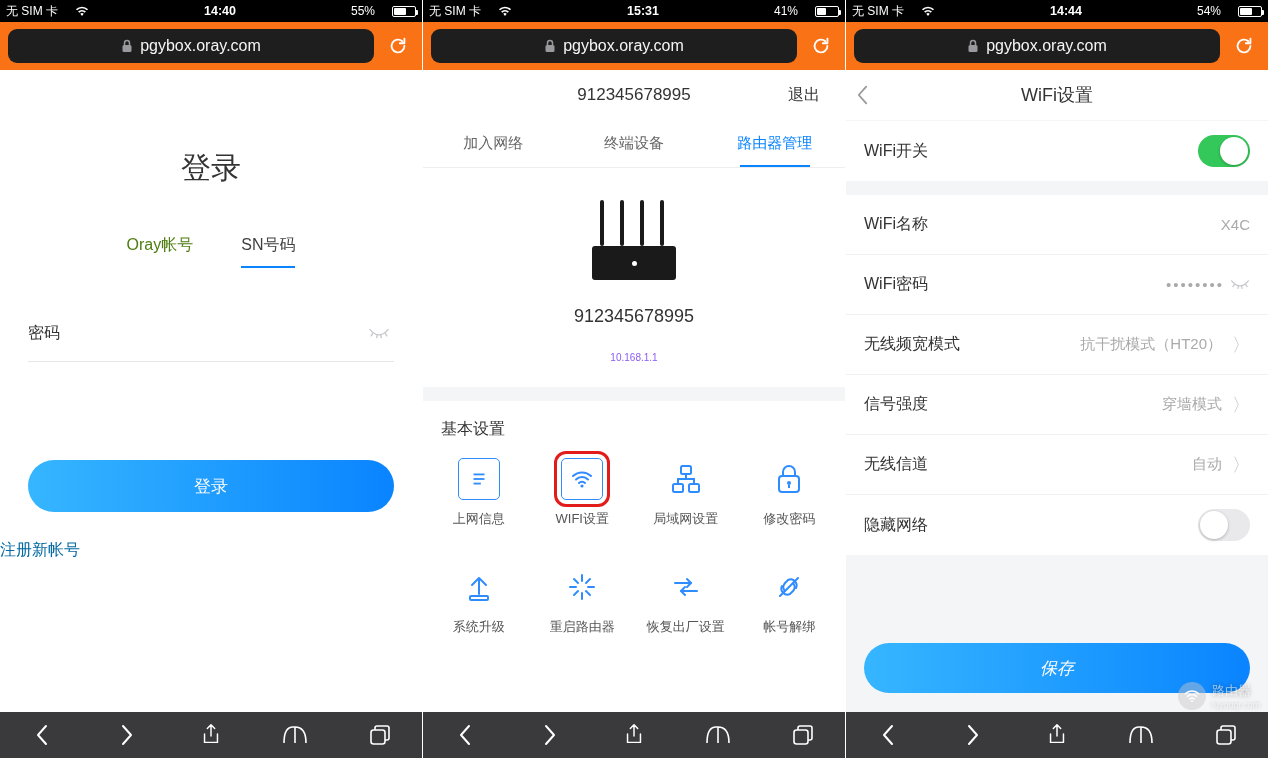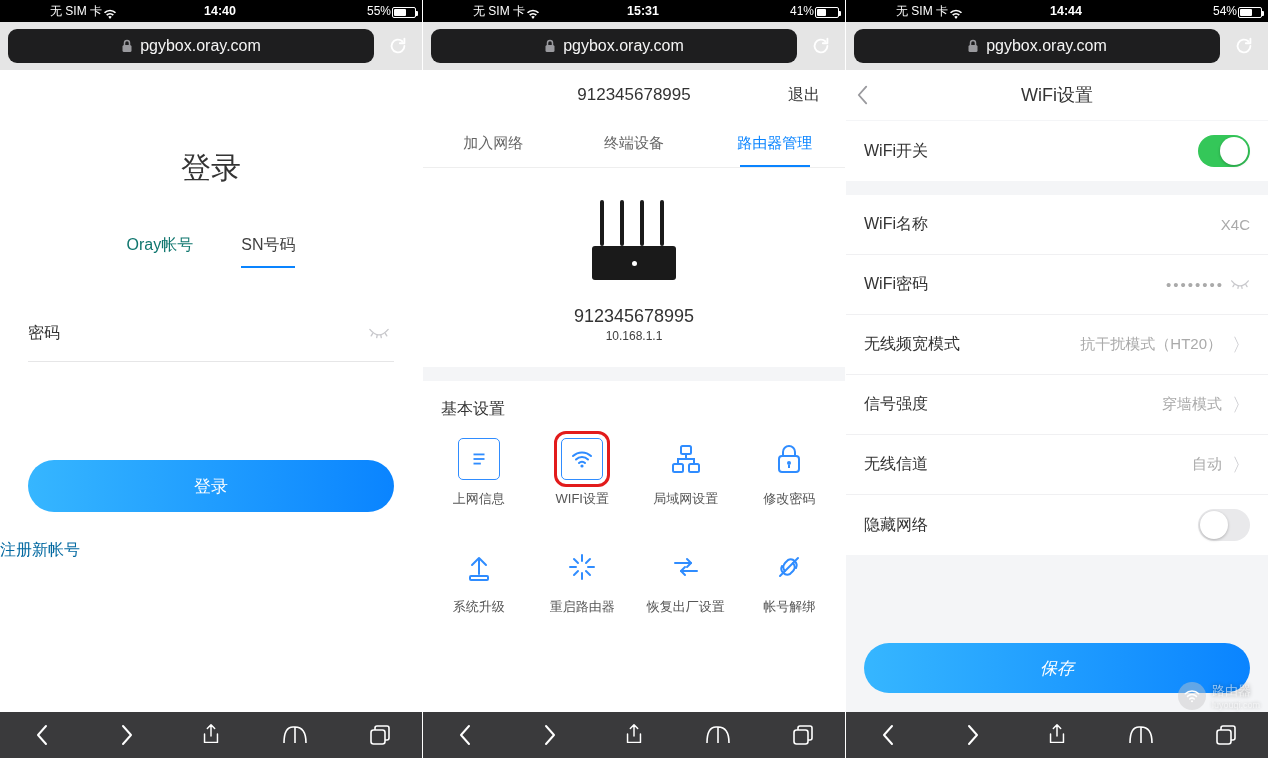--- a/index.html
+++ b/index.html
@@ -7,31 +7,31 @@
   .row { display: flex; width: 1268px; height: 758px; }
   .phone { width: 422px; height: 758px; display: flex; flex-direction: column; position: relative; border-right: 0px solid #eee; background:#fff;}
   .phone:not(:last-child){ margin-right:1px; }
 
   
   .statusbar {
     height: 22px; background:#000; color:#fff;
     display:flex; align-items:center; justify-content:space-between;
     font-size:12px; padding:0 6px;
   }
-  .statusbar .left, .statusbar .right { display:flex; align-items:flex-end; gap:1px;margin-left:44px;}
+  .statusbar .left, .statusbar .right { display:flex; align-items:center; gap:17px;}
   .statusbar .center { font-weight:600; font-size:12.5px;}
   .wifi-ic svg { display:block; }
   .batt { display:flex; align-items:center; gap:4px;}
   .batt-body { width:24px; height:11px; border:1px solid #fff; border-radius:2px; position:relative;}
   .batt-body::after{ content:""; position:absolute; right:-3px; top:3px; width:2px; height:5px; background:#fff; border-radius:0 1px 1px 0;}
   .batt-fill { position:absolute; left:1px; top:1px; bottom:1px; background:#fff; border-radius:1px;}
 
   
   .navbar {
-    height:48px; background:#e5e5e5; display:flex; align-items:center; padding:6px 8px; gap:8px;
+    height:48px; background:#f97316; display:flex; align-items:center; padding:6px 8px; gap:8px;
   }
   .addr {
     flex:1; height:34px; background:#1e1e1f; border-radius:9px; color:#f5f5f5;
     display:flex; align-items:center; justify-content:center; gap:7px; font-size:16px;
   }
   .lock-ic { color:#9a9a9e; }
   .reload-btn { width:32px; height:32px; color:#fff; display:flex; align-items:center; justify-content:center;}
 
   .content { flex:1; overflow:hidden; background:#fff; position:relative;}
 
@@ -40,21 +40,21 @@
     height:46px; background:#3a3a3c;
     display:flex; align-items:center; justify-content:space-around;
     color:#fff;
   }
   .toolbar .tb { width:32px; height:32px; display:flex; align-items:center; justify-content:center; color:#fff;}
   .toolbar svg { stroke:#fff; }
 
   
   .s1 .title { text-align:center; font-size:30px; font-weight:500; color:#333; margin-top:78px;}
   .s1 .tabs1 { display:flex; justify-content:center; gap:48px; margin-top:46px; font-size:16px;}
-  .s1 .tab1 { color:#0f766e; padding-bottom:10px; cursor:pointer;}
+  .s1 .tab1 { color:#4d7c0f; padding-bottom:10px; cursor:pointer;}
   .s1 .tab1.active { color:#404040; border-bottom:2px solid #0a84ff; font-weight:500;}
   .s1 .form { padding: 38px 28px 0; }
   .s1 .fld { border-bottom:1px solid #e6e6e7; height:56px; display:flex; align-items:center; position:relative;}
   .s1 .fld + .fld { margin-top:30px;margin-left:24px;}
   .s1 .fld-label { color:#333; font-size:16px;}
   .s1 .eye { position:absolute; right:4px; color:#c8c8cc;}
   .s1 .login-btn {
     margin:98px 28px 0; height:52px; border-radius:26px;
     background: linear-gradient(90deg,#36b6ff 0%, #0a84ff 100%);
     color:#fff; display:flex; align-items:center; justify-content:center; font-size:17px;
@@ -68,21 +68,21 @@
   .s2 .tabs2 { height:48px; display:flex; border-bottom:1px solid #eee;}
   .s2 .tab2 { flex:1; display:flex; align-items:center; justify-content:center; font-size:15px; color:#666; position:relative; cursor:pointer;}
   .s2 .tab2.active { color:#0a84ff; }
   .s2 .tab2.active::after { content:""; position:absolute; bottom:0; left:50%; transform:translateX(-50%); width:70px; height:2px; background:#0a84ff;}
   .s2 .device { text-align:center; padding:22px 0 24px;}
   .s2 .router-img { display:inline-block; width:120px; height:96px; position:relative;}
   .s2 .router-img .base{ position:absolute; bottom:6px; left:18px; width:84px; height:34px; background:#1a1a1a; border-radius:3px;}
   .s2 .router-img .led{ position:absolute; bottom:20px; left:58px; width:5px; height:5px; background:#fff; border-radius:50%;}
   .s2 .router-img .ant{ position:absolute; bottom:40px; width:4px; height:46px; background:#1a1a1a; border-radius:2px;}
   .s2 .device-sn{ font-size:18px; color:#333; margin-top:16px;}
-  .s2 .device-ip{ font-size:12px; color:#404040; margin-top:2px;}
+  .s2 .device-ip{ font-size:10px; color:#8b5cf6; margin-top:25px;}
   .s2 .gap { height:14px; background:#f4f5f7;}
   .s2 .sect-title{ padding:18px 18px 8px; font-size:16px; color:#333;}
   .s2 .grid{ display:grid; grid-template-columns:repeat(4,1fr); padding:10px 4px 0; row-gap:38px;}
   .s2 .cell{ display:flex; flex-direction:column; align-items:center; gap:10px; cursor:pointer;}
   .s2 .cell .ic-box{ width:42px; height:42px; border:1.5px solid #2f8cff; border-radius:5px; display:flex; align-items:center; justify-content:center; color:#2f8cff;}
   .s2 .cell.highlight .ic-box{ outline:3px solid #e21b1b; outline-offset:4px; border-radius:5px;}
   .s2 .cell.unboxed .ic-box{ border:none; width:42px; height:42px;}
   .s2 .cell .lbl{ font-size:13px; color:#555;}
 
   

